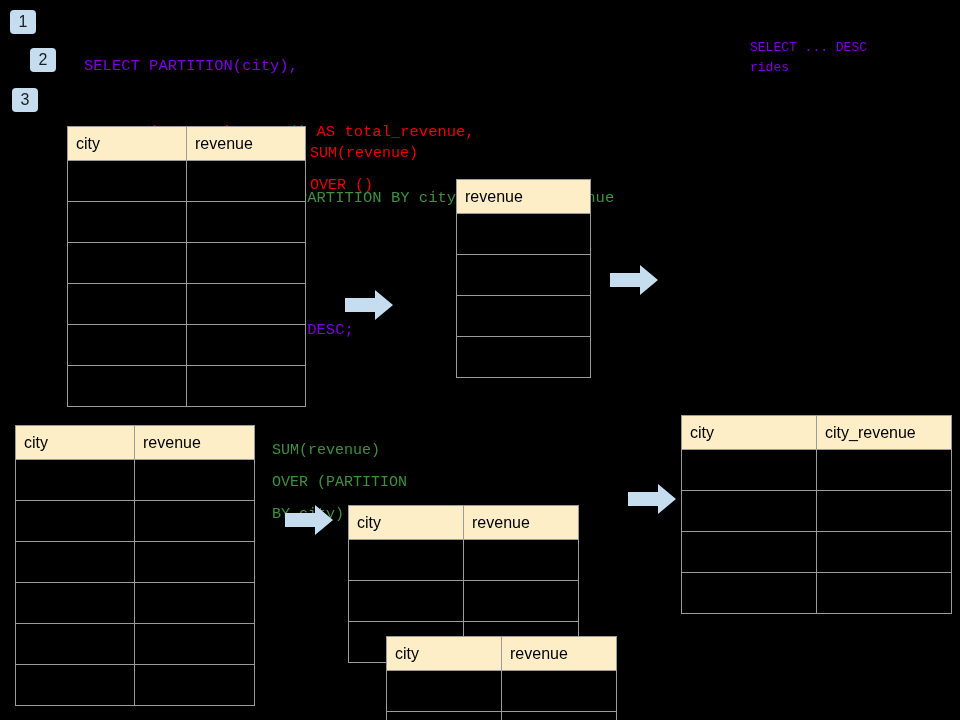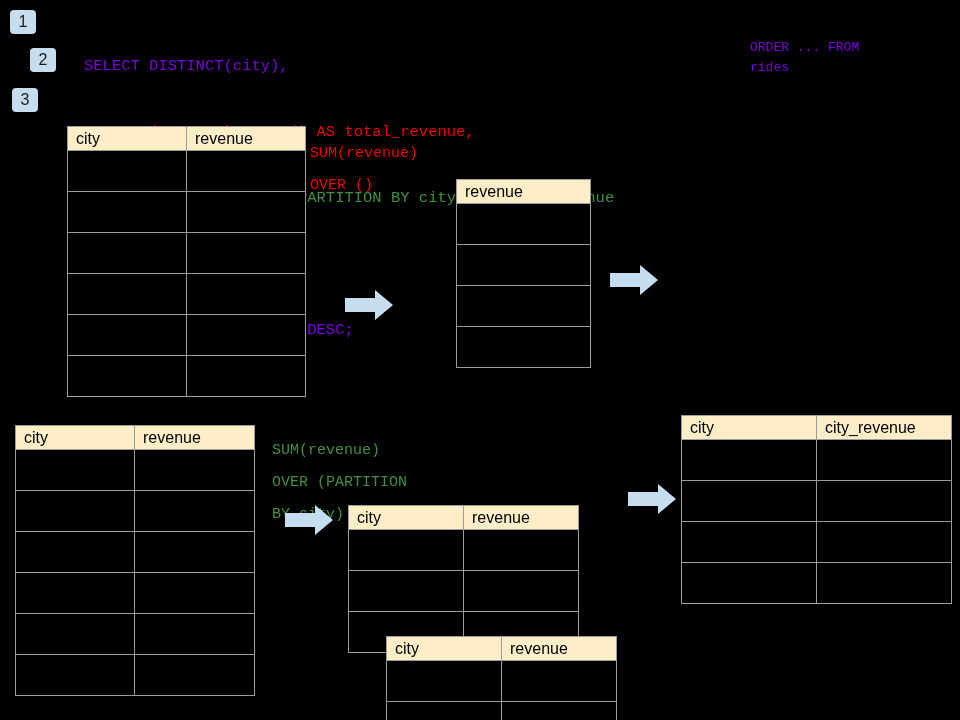--- a/index.html
+++ b/index.html
@@ -70,49 +70,49 @@
     margin: 0;
   }
   .tbl th {
     background: #fdeec8;
     color: #000000;
     font-family: "Liberation Sans", sans-serif;
     font-size: 16px;
     font-weight: normal;
     text-align: left;
     padding-left: 8px;
-    height: 24px;
+    height: 34px;
     box-sizing: border-box;
   }
   .tbl td {
     background: #000000;
     height: 41px;
     box-sizing: border-box;
   }
   .arrow-wrap { position: absolute; }
   .arrow-svg { display: block; }
 </style>
 </head>
 <body>
 
 <div id="canvas">
 
   <div class="step-badge" style="left:10px; top:10px;">1</div>
   <div class="step-badge" style="left:30px; top:48px;">2</div>
   <div class="step-badge" style="left:12px; top:88px;">3</div>
 
   <div class="sql-block" style="left:84px; top:11px;">
-    <div class="sql-line c-purple">SELECT DISTINCT(city),</div>
+    <div class="sql-line c-purple">SELECT PARTITION(city),</div>
     <div class="sql-line c-red">    SUM(revenue) OVER () AS total_revenue,</div>
     <div class="sql-line c-green">    SUM(revenue) OVER (PARTITION BY city) as city_revenue</div>
     <div class="sql-line c-purple">  FROM rides</div>
     <div class="sql-line c-purple">  ORDER by city_revenue DESC;</div>
   </div>
 
-  <div class="annot purple" style="left:750px; top:38px;">ORDER ... FROM
+  <div class="annot purple" style="left:750px; top:38px;">SELECT ... DESC
 rides</div>
 
   <div class="annot red" style="left:310px; top:138px;">SUM(revenue)
 OVER ()</div>
 
   <div class="annot green" style="left:272px; top:435px;">SUM(revenue)
 OVER (PARTITION
 BY city)</div>
 
   <table class="tbl" style="left:67px; top:126px; width:238px;">

